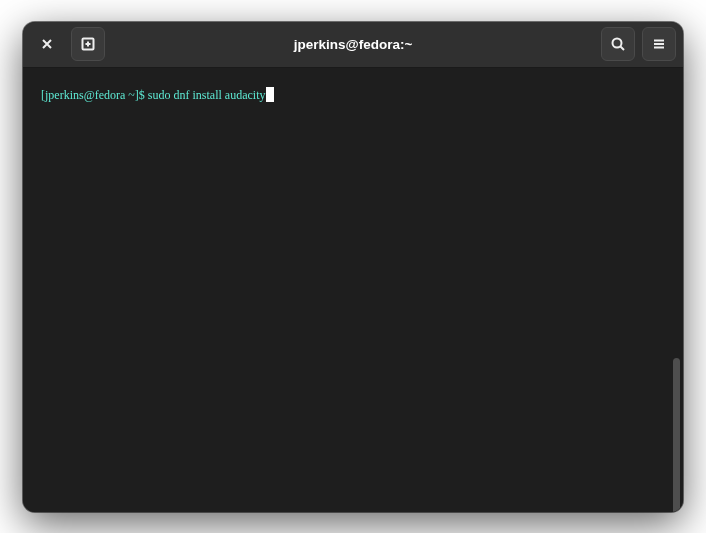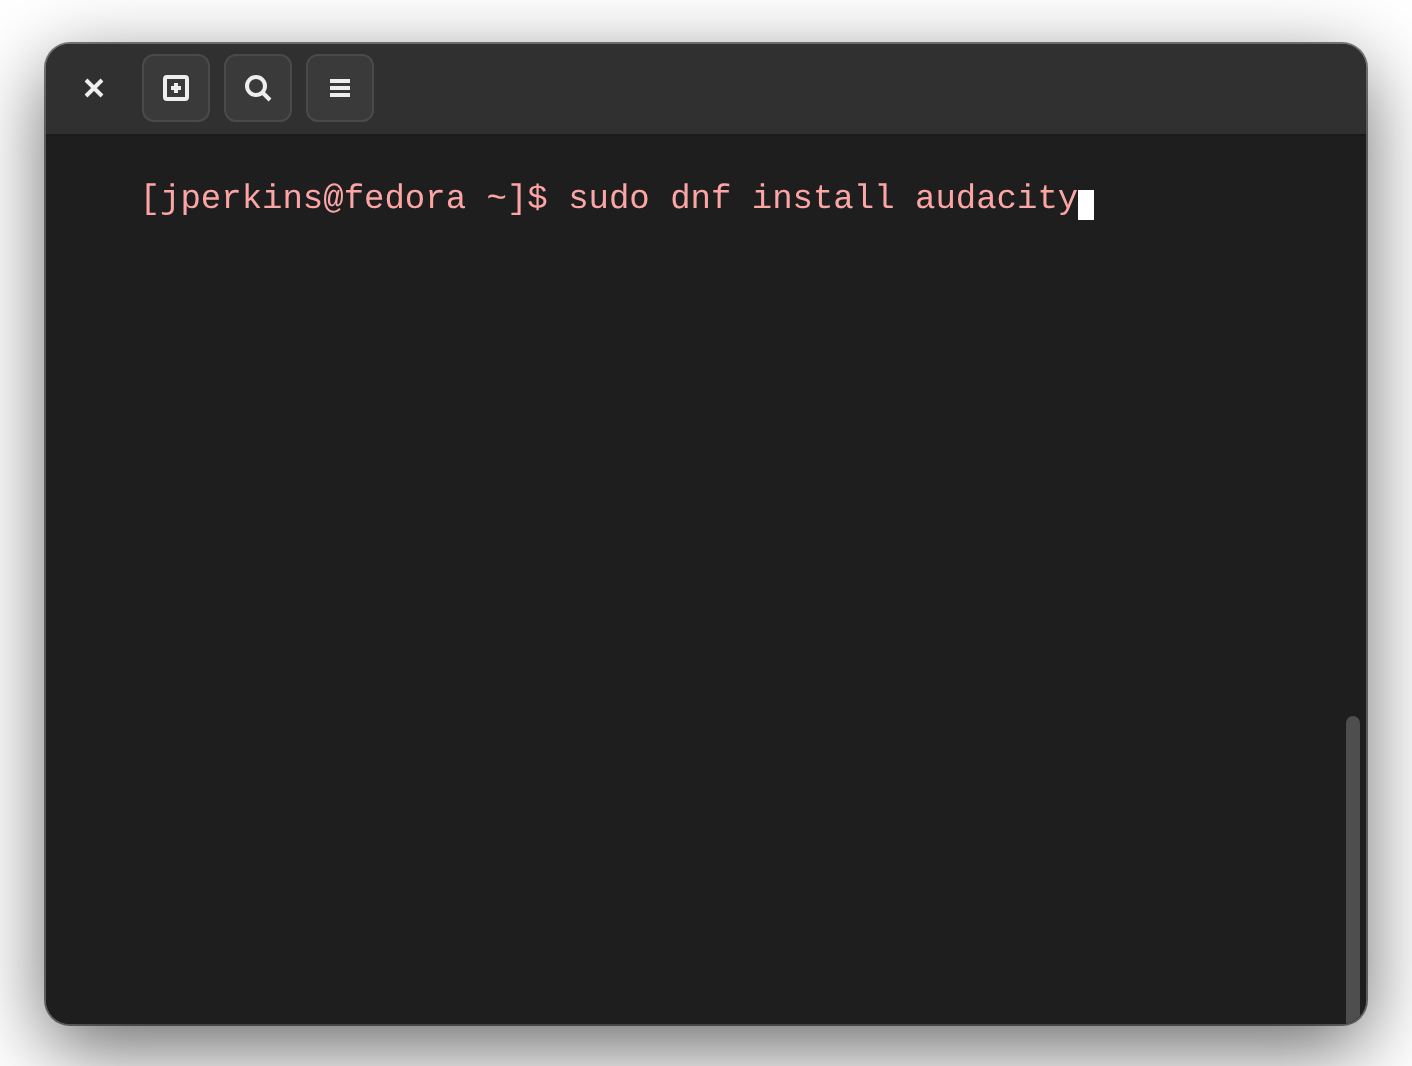--- a/index.html
+++ b/index.html
@@ -67,23 +67,23 @@
       stroke-width: 2;
     }
     .right-group {
       display: flex;
       gap: 7px;
     }
     .terminal-body {
       flex: 1;
       background: #1e1e1e;
       padding: 4px 6px;
-      font-family: Liberation Mono, monospace;
-      font-size: 17px;
-      color: #fca5a5;
+      font-family: Liberation Serif, serif;
+      font-size: 12px;
+      color: #5eead4;
       position: relative;
       white-space: pre;
     }
     .prompt-line {
       display: inline;
     }
     .cursor {
       display: inline-block;
       width: 8px;
       height: 15px;
@@ -110,20 +110,21 @@
       <svg viewBox="0 0 16 16">
           <path d="M4 4 L12 12 M12 4 L4 12"></path>
         </svg>
     </div>
     <div class="btn">
       <svg viewBox="0 0 16 16">
           <rect x="2.5" y="2.5" width="11" height="11" rx="1"></rect>
           <path d="M8 5.5 V10.5 M5.5 8 H10.5"></path>
         </svg>
     </div>
+    <div class="title-center">jperkins@fedora:~</div>
     <div class="right-group">
       <div class="btn">
         <svg viewBox="0 0 16 16">
             <circle cx="7" cy="7" r="4.5"></circle>
             <path d="M10.5 10.5 L14 14"></path>
           </svg>
       </div>
       <div class="btn">
         <svg viewBox="0 0 16 16">
             <path d="M3 4.5 H13 M3 8 H13 M3 11.5 H13"></path>

